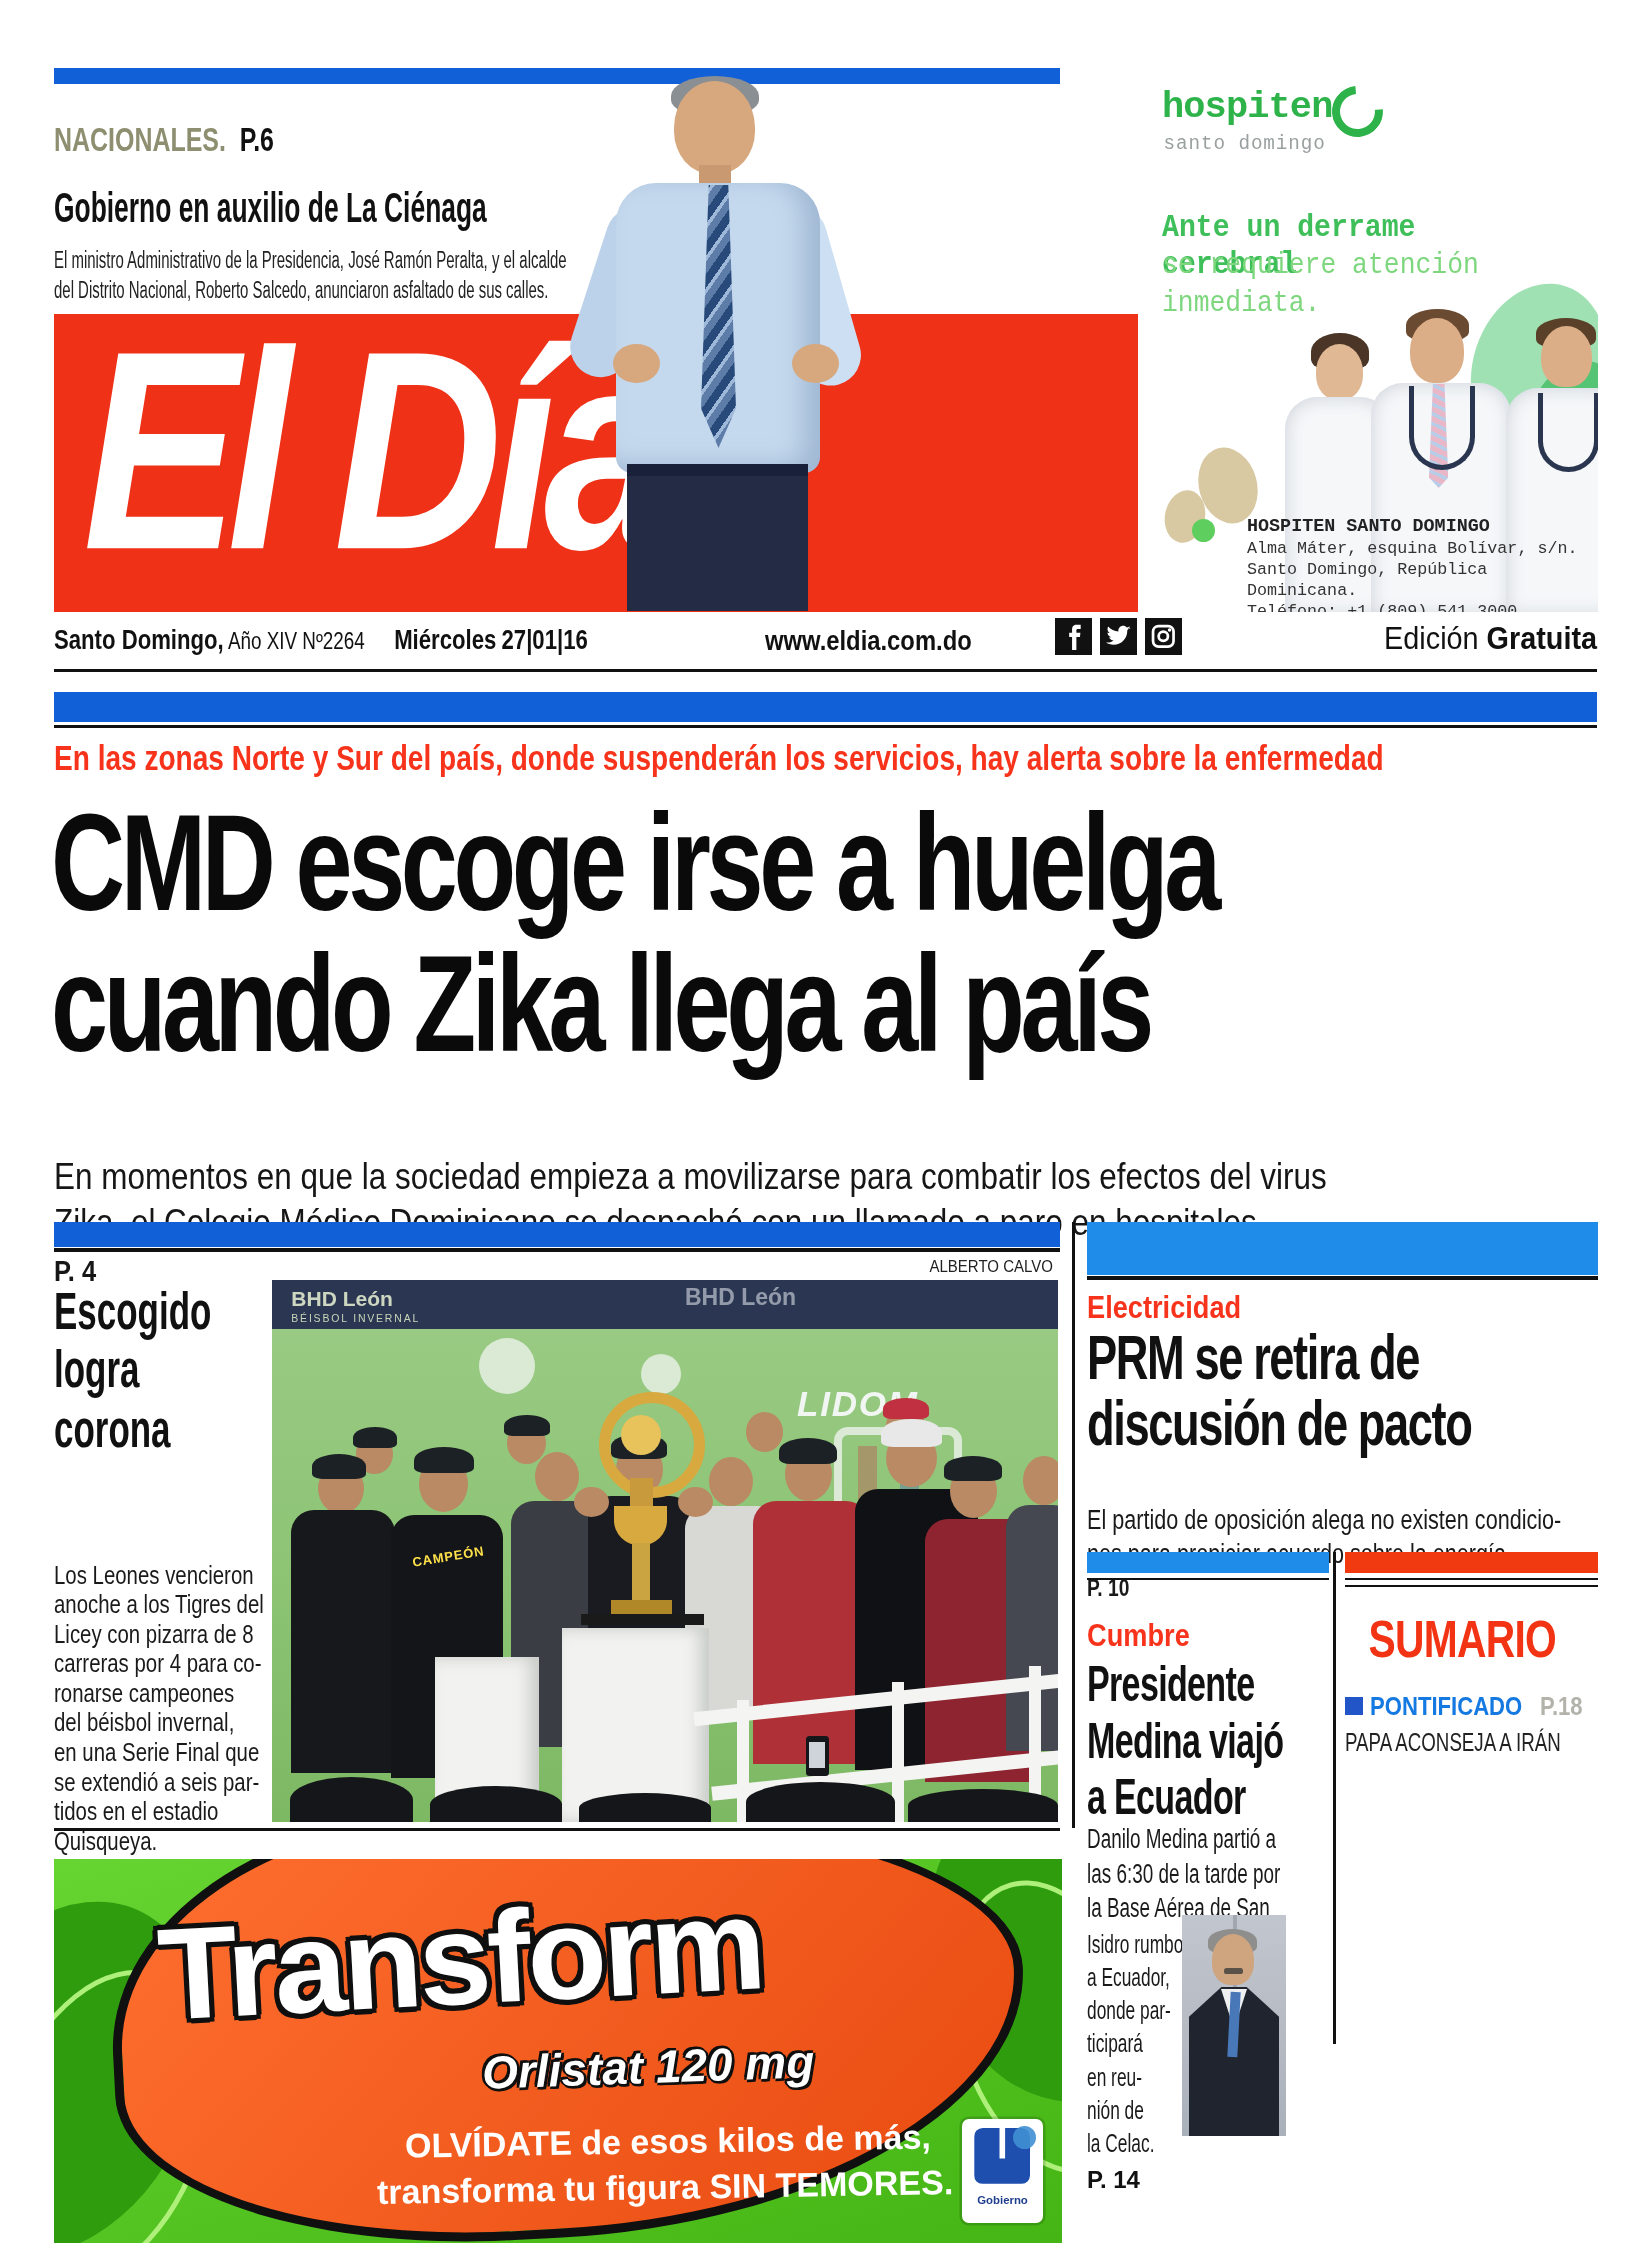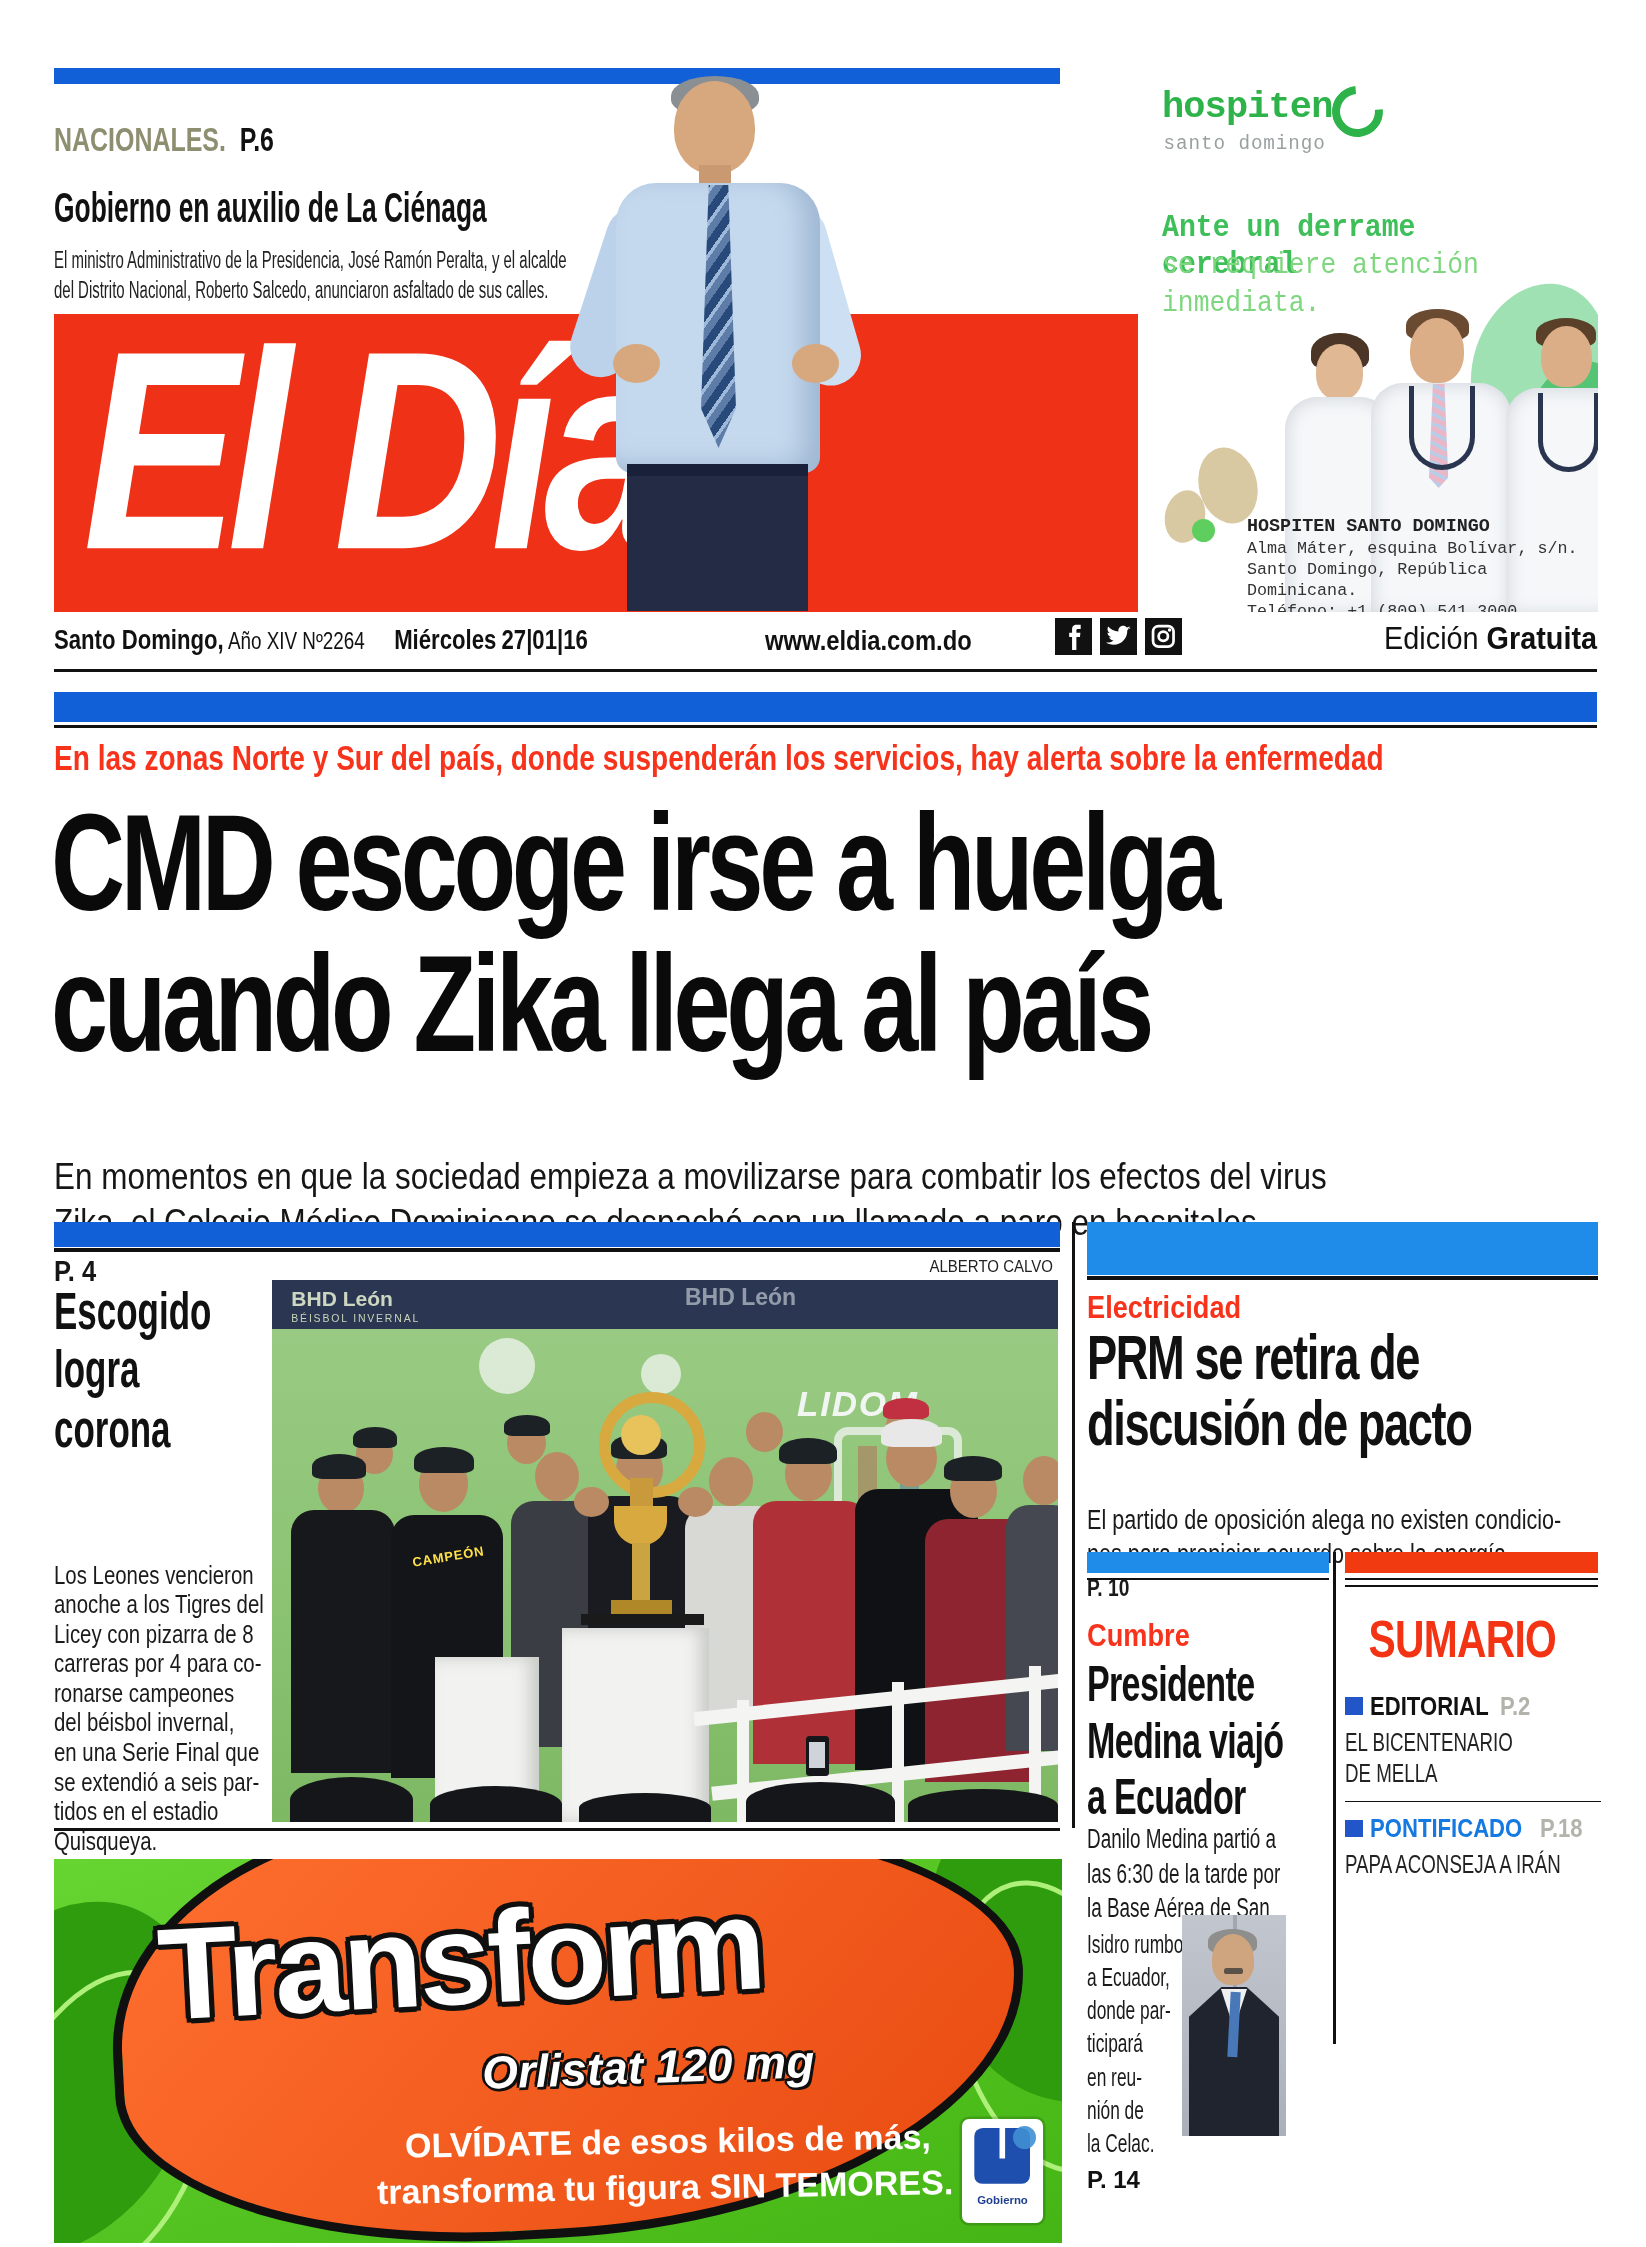--- a/index.html
+++ b/index.html
@@ -417,29 +417,20 @@
     <div class="suit"></div>
     <div class="shirt"></div>
     <div class="tie"></div>
   </div>
 
   <div class="abs sum-title">SUMARIO</div>
   <div class="abs sum-list">
     <div class="sum-item">
       <div class="sum-head">
         <span class="sum-bullet"></span>
-        <span class="sum-label lbl-black">EDITORIAL</span>
-        <span class="sum-page">P.2</span>
-      </div>
-      <div class="sum-desc">EL BICENTENARIO
-DE MELLA</div>
-    </div>
-    <div class="sum-item">
-      <div class="sum-head">
-        <span class="sum-bullet"></span>
         <span class="sum-label lbl-blue">PONTIFICADO</span>
         <span class="sum-page">P.18</span>
       </div>
       <div class="sum-desc">PAPA ACONSEJA A IRÁN</div>
     </div>
 
   </div>
 
   <div class="abs tad">
     <div class="leaf" style="left:-123px;top:35px;width:263px;height:369px;transform:rotate(24deg);"></div>

